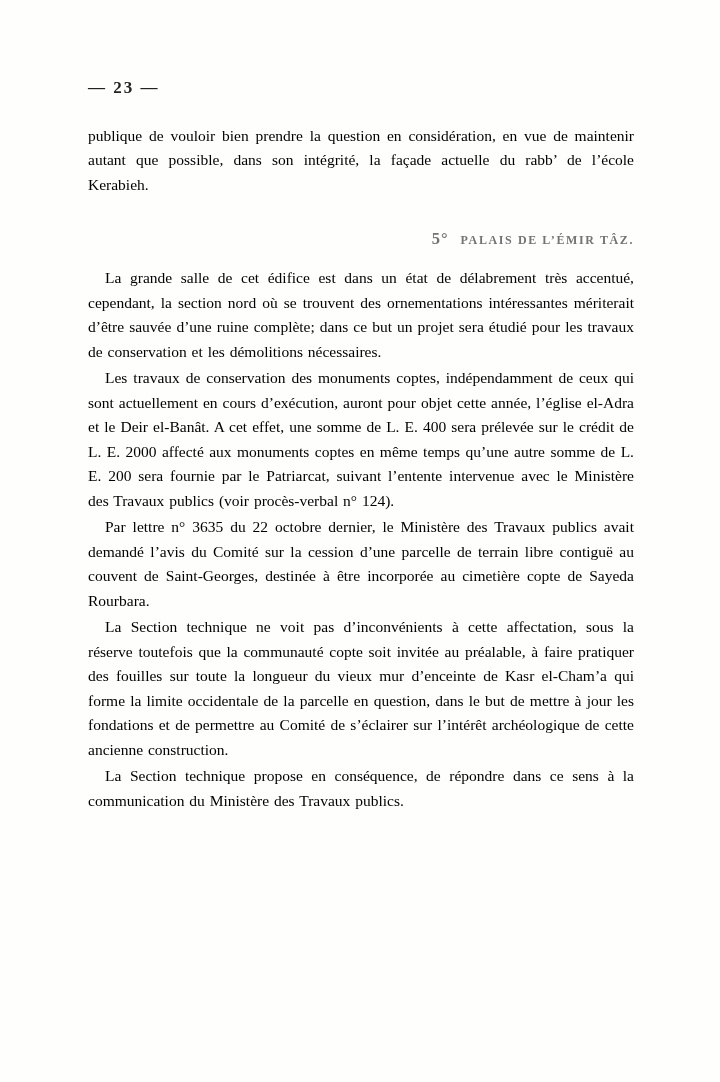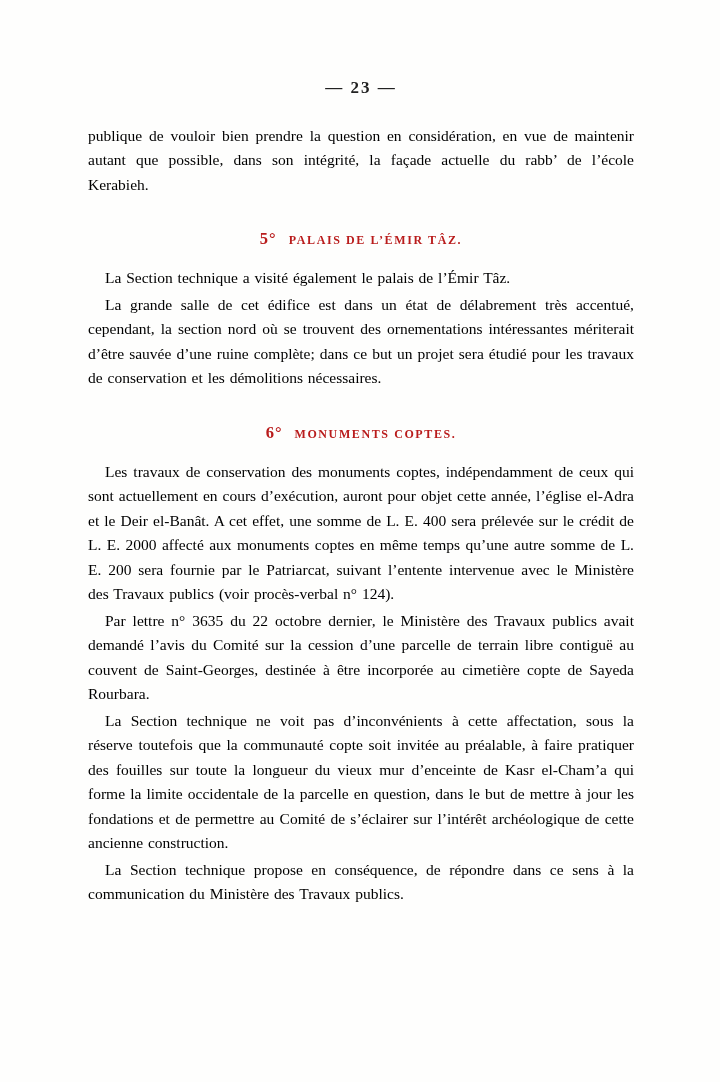--- a/index.html
+++ b/index.html
@@ -17,44 +17,43 @@
   .page {
     position: relative;
     width: 720px;
     height: 1082px;
     background: #fefefd;
     box-sizing: border-box;
     padding: 78px 86px 40px 88px;
     overflow: hidden;
   }
   .page-number {
-    text-align: center;
     font-size: 17px;
     font-weight: bold;
     letter-spacing: 2px;
     margin-bottom: 26px;
     color: #222;
   }
   .para {
     font-size: 15.5px;
     line-height: 1.58;
     text-align: justify;
     margin: 0 0 2px 0;
     text-indent: 17px;
     word-spacing: 1px;
     color: #000000;
   }
   .para.no-indent {
     text-indent: 0;
   }
   .section-heading {
-    text-align: center;
+    text-align: right;
     font-weight: bold;
     margin: 26px 0 16px 0;
-    color: #b91c1c;
+    color: #737373;
   }
   .section-heading .heading-number {
     font-size: 16.5px;
     font-weight: bold;
     letter-spacing: 1px;
   }
   .section-heading .heading-title {
     font-size: 12px;
     font-weight: bold;
     letter-spacing: 1.6px;
@@ -72,26 +71,21 @@
 <div class="page">
 
   <div class="page-number">— 23 —</div>
 
   <p class="para no-indent">publique de vouloir bien prendre la question en considération, en vue de maintenir autant que possible, dans son intégrité, la façade actuelle du rabb’ de l’école Kerabieh.</p>
 
   <h2 class="section-heading">
     <span class="heading-number">5°</span>
     <span class="heading-title">PALAIS DE L’ÉMIR TÂZ.</span>
   </h2>
-  <p class="para">La Section technique a visité également le palais de l’Émir Tâz.</p>
   <p class="para">La grande salle de cet édifice est dans un état de délabrement très accentué, cependant, la section nord où se trouvent des ornementations intéressantes mériterait d’être sauvée d’une ruine complète; dans ce but un projet sera étudié pour les travaux de conservation et les démolitions nécessaires.</p>
 
-  <h2 class="section-heading">
-    <span class="heading-number">6°</span>
-    <span class="heading-title">MONUMENTS COPTES.</span>
-  </h2>
   <p class="para">Les travaux de conservation des monuments coptes, indépendamment de ceux qui sont actuellement en cours d’exécution, auront pour objet cette année, l’église el-Adra et le Deir el-Banât. A cet effet, une somme de L. E. 400 sera prélevée sur le crédit de L. E. 2000 affecté aux monuments coptes en même temps qu’une autre somme de L. E. 200 sera fournie par le Patriarcat, suivant l’entente intervenue avec le Ministère des Travaux publics (voir procès-verbal n° 124).</p>
 
   <p class="para">Par lettre n° 3635 du 22 octobre dernier, le Ministère des Travaux publics avait demandé l’avis du Comité sur la cession d’une parcelle de terrain libre contiguë au couvent de Saint-Georges, destinée à être incorporée au cimetière copte de Sayeda Rourbara.</p>
   <p class="para">La Section technique ne voit pas d’inconvénients à cette affectation, sous la réserve toutefois que la communauté copte soit invitée au préalable, à faire pratiquer des fouilles sur toute la longueur du vieux mur d’enceinte de Kasr el-Cham’a qui forme la limite occidentale de la parcelle en question, dans le but de mettre à jour les fondations et de permettre au Comité de s’éclairer sur l’intérêt archéologique de cette ancienne construction.</p>
   <p class="para">La Section technique propose en conséquence, de répondre dans ce sens à la communication du Ministère des Travaux publics.</p>
 
 </div>
 
 </body></html>

